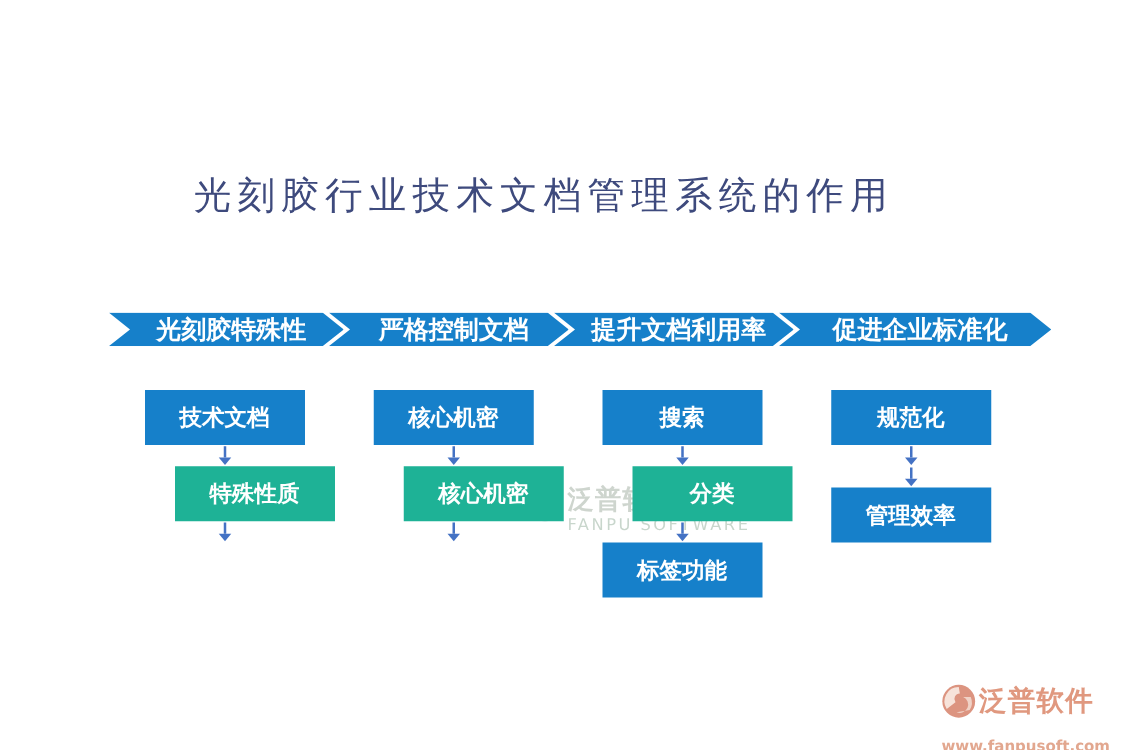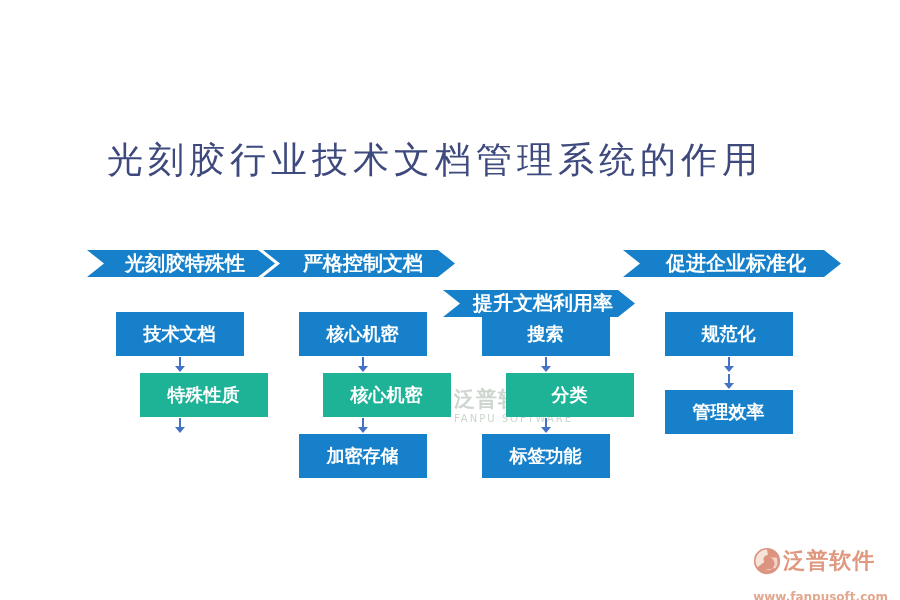--- a/index.html
+++ b/index.html
@@ -15,21 +15,21 @@
   body { font-family: "DejaVu Sans", "Liberation Sans", sans-serif; position: relative; }
   .stage { position: absolute; inset: 0; width: 900px; height: 600px; background: #fff; }
 
   
   .page-title {
     position: absolute; top: 136px; left: 0; width: 100%;
     padding-right: 30px;
     text-align: center;
     font-family: "DejaVu Serif", "Liberation Serif", serif;
     font-weight: 400;
-    font-size: 36px;
+    font-size: 30px;
     letter-spacing: 5px;
     color: var(--title);
     white-space: nowrap;
   }
 
   
   .bands { position: absolute; top: 250px; left: 75px; height: 52px; display: flex; align-items: flex-start; }
   .lead {
     width: 24px; background: var(--blue); flex: 0 0 auto;
     clip-path: polygon(0 0, 7px 0, 100% 50%, 7px 100%, 0 100%);
@@ -41,21 +41,21 @@
     color: #fff;
     font-weight: 700;
     font-size: 20px;
     display: flex; align-items: center; justify-content: center;
     padding: 0 18px 0 26px;
     clip-path: polygon(0 0, calc(100% - 17px) 0, 100% 50%, calc(100% - 17px) 100%, 0 100%, 17px 50%);
     white-space: nowrap;
   }
   .band.b1 { width: 188px; }
   .band.b2 { width: 192px; }
-  .band.b3 { width: 192px; margin-top: 40px; }
+  .band.b3 { width: 192px; }
   .band.b4 { width: 218px; }
 
   
   .cols { position: absolute; top: 312px; left: 88px; display: flex; z-index: 2; }
   .col { width: 183px; display: flex; flex-direction: column; align-items: center; }
   .box {
     width: 128px; height: 44px;
     display: flex; align-items: center; justify-content: center;
     color: #fff; font-weight: 700; font-size: 18px;
     background: var(--blue);
@@ -68,21 +68,21 @@
     width: 0; height: 0;
     border-left: 5px solid transparent; border-right: 5px solid transparent;
     border-top: 6px solid var(--arrow);
   }
 
   
   .wm { position: absolute; left: 421px; top: 385px; z-index: 1; display: flex; align-items: flex-start; opacity: .95; }
   .wm-icon { width: 30px; height: 30px; margin-top: 3px; flex: 0 0 auto; }
   .wm-text { margin-left: 3px; }
   .wm-brand { font-size: 21px; font-weight: 700; color: #ccd3cc; letter-spacing: 1px; white-space: nowrap; }
-  .wm-sub { font-size: 10px; color: #c6d4ca; letter-spacing: 2px; white-space: nowrap; }
+  .wm-sub { font-size: 13px; color: #c6d4ca; letter-spacing: 2px; white-space: nowrap; }
 
   
   .footer { position: absolute; right: 12px; top: 546px; z-index: 3; text-align: center; }
   .footer-row { display: flex; align-items: center; }
   .footer-icon { width: 28px; height: 28px; flex: 0 0 auto; }
   .footer-brand { font-size: 22px; font-weight: 700; color: var(--salmon); letter-spacing: 1px; margin-left: 2px; white-space: nowrap; }
   .footer-url { font-size: 12px; font-weight: 700; color: #e2a78f; margin-top: 14px; white-space: nowrap; }
 </style>
 </head>
 <body>
@@ -118,21 +118,20 @@
       <div class="box blue">核心机密</div>
       <div class="varrow">
           <div class="stem"></div>
           <div class="head"></div>
         </div>
       <div class="box green">核心机密</div>
       <div class="varrow">
           <div class="stem"></div>
           <div class="head"></div>
         </div>
-      <div class="box blue">加密存储</div>
     </div>
 
     <div class="col">
       <div class="box blue">搜索</div>
       <div class="varrow">
           <div class="stem"></div>
           <div class="head"></div>
         </div>
       <div class="box green">分类</div>
       <div class="varrow">

